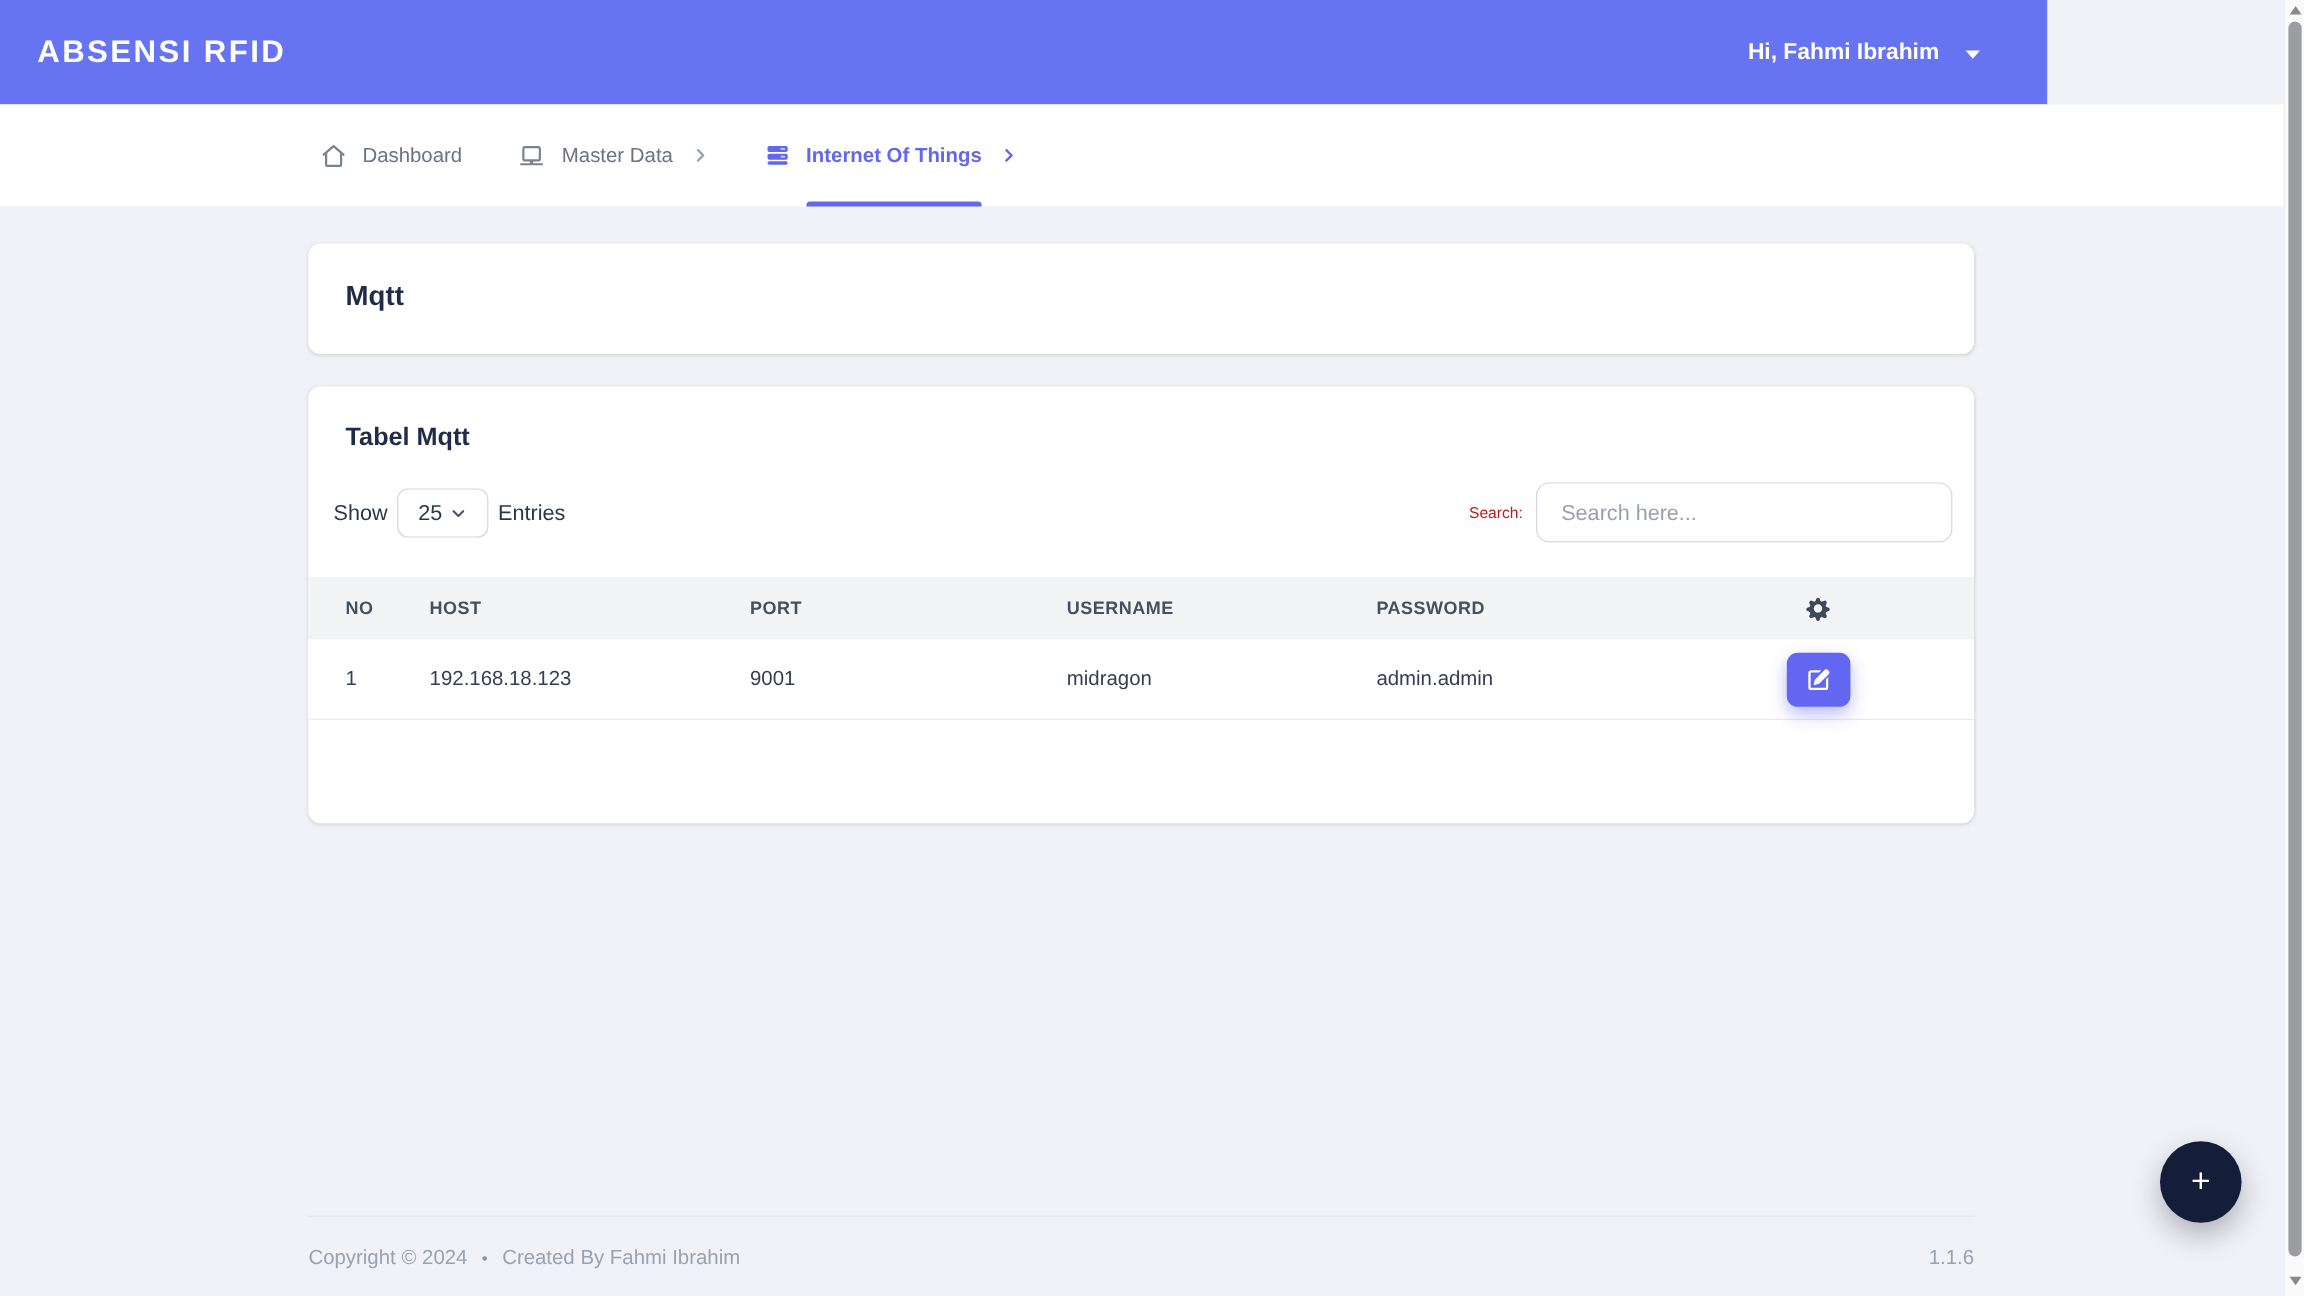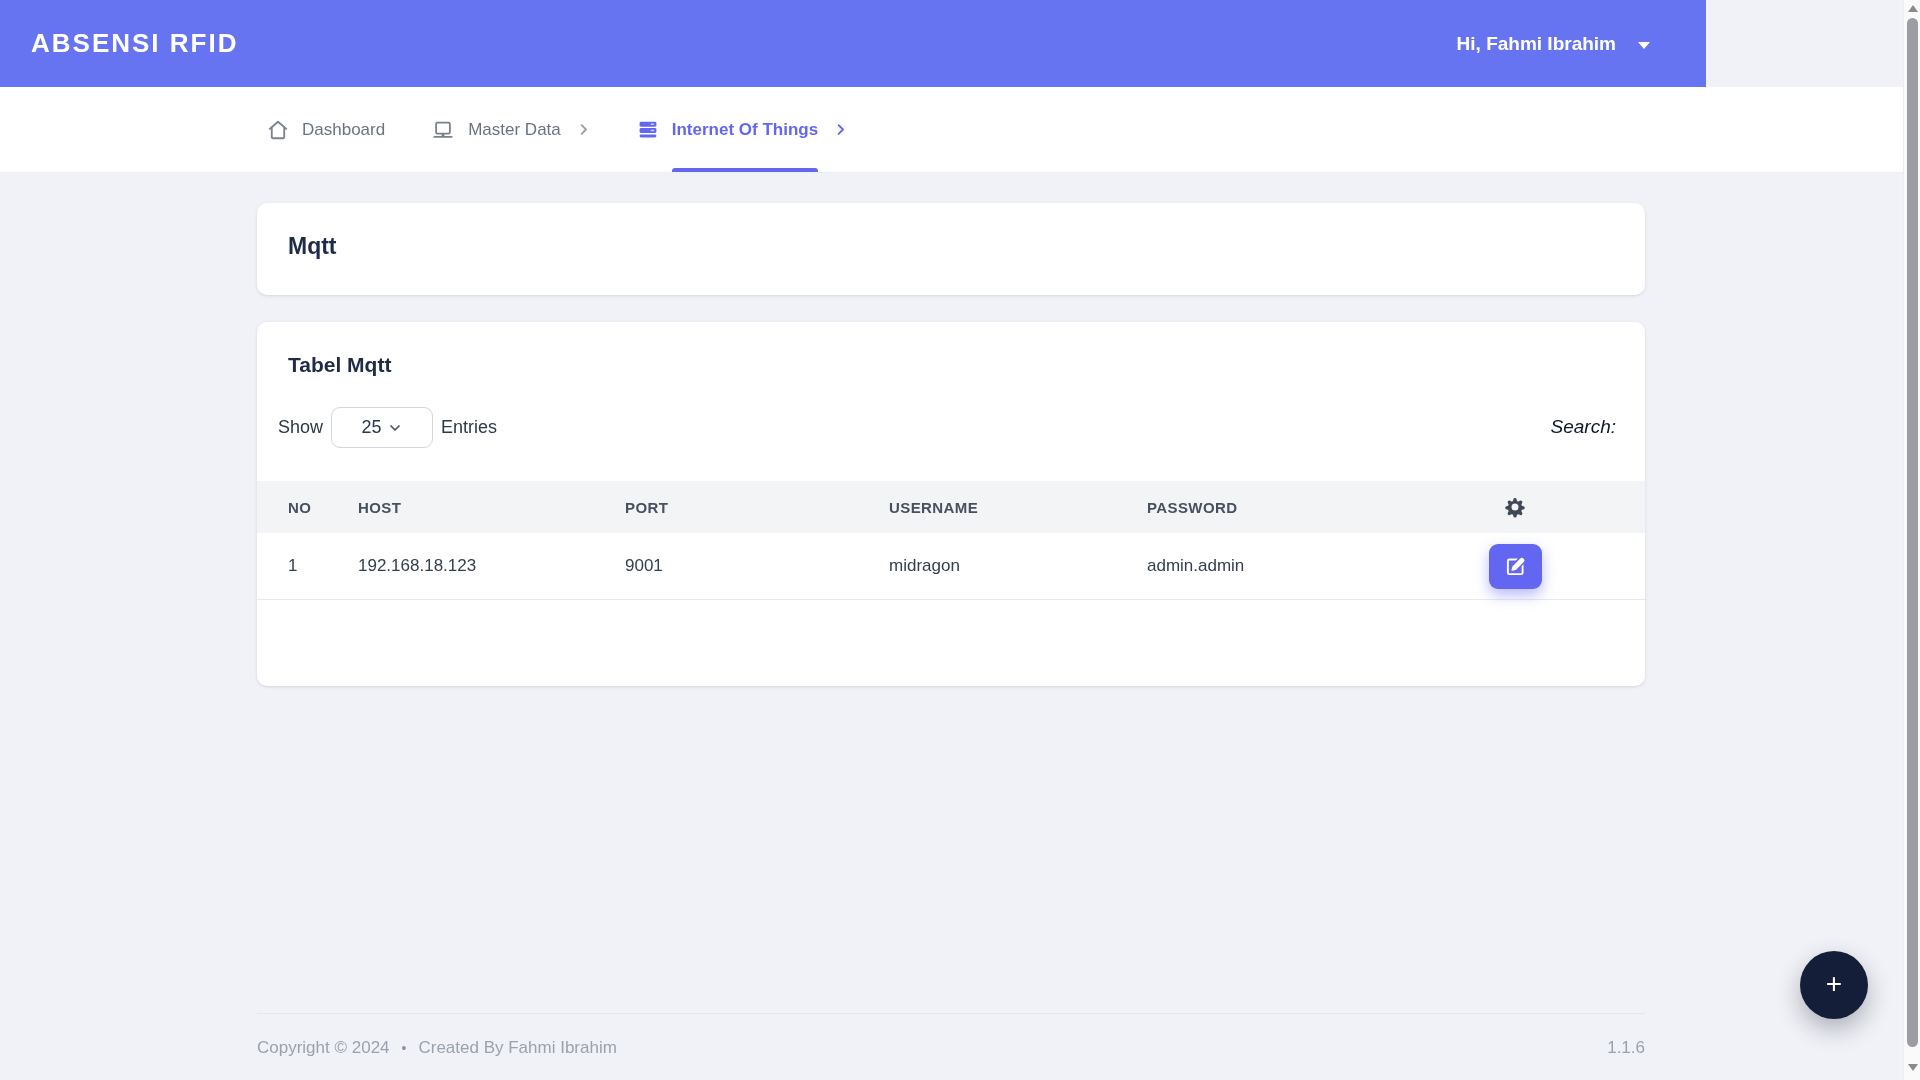--- a/index.html
+++ b/index.html
@@ -69,27 +69,27 @@
   .card-table h2 {
     margin:31px 31px 0; font-size:21px; font-weight:700; color:#1f2b47;
   }
   .controls {
     margin:24px 18px 0 21px; height:52px;
     display:flex; align-items:center; justify-content:space-between;
   }
   .show-group { display:flex; align-items:center; gap:8px;
     font-size:18px; color:#2c3748; }
   .select {
-    width:102px; height:41px; border:1px solid #d3d7de; border-radius:9px;
+    width:76px; height:41px; border:1px solid #d3d7de; border-radius:9px;
     display:flex; align-items:center; justify-content:center; gap:5px;
     font-size:18px; color:#2c3748; cursor:pointer; background:#fff;
   }
   .select svg { margin-top:2px; }
   .search-group { display:flex; align-items:center; }
-  .search-group label { font-size:19px; color:#0f172a; margin-right:11px;font-style:italic; }
+  .search-group label { font-size:13px; color:#b91c1c; margin-right:11px; }
   .search-group input {
     width:347px; height:50px; border:1px solid #d3d7de; border-radius:11px;
     padding:0 20px; font-size:18px; color:#333e50; outline:none;
     font-family:"Liberation Sans", sans-serif; background:#fff;
   }
   .search-group input::placeholder { color:#99a1ad; }
   
   .table { margin-top:28px; }
   .thead {
     height:52px; background:#f3f4f6;
@@ -232,20 +232,21 @@
         <span>25</span>
         <svg width="16" height="16" viewBox="0 0 24 24" fill="none" stroke="#4b5563" stroke-width="2.6" stroke-linecap="round" stroke-linejoin="round">
             <path d="M6 9l6 6 6-6"></path>
           </svg>
       </div>
       <span>Entries</span>
     </div>
 
     <div class="search-group">
       <label>Search:</label>
+      <input type="text" placeholder="Search here..." style="">
     </div>
   </div>
 
   <div class="table">
     <div class="thead">
       <div class="col-no">NO</div>
       <div class="col-host">HOST</div>
       <div class="col-port">PORT</div>
       <div class="col-username">USERNAME</div>
       <div class="col-password">PASSWORD</div>

